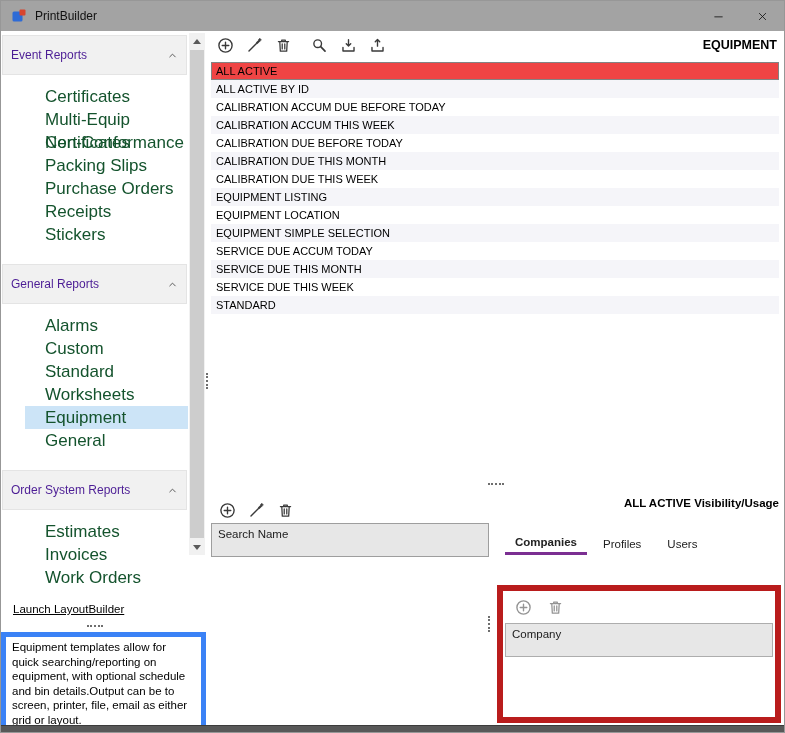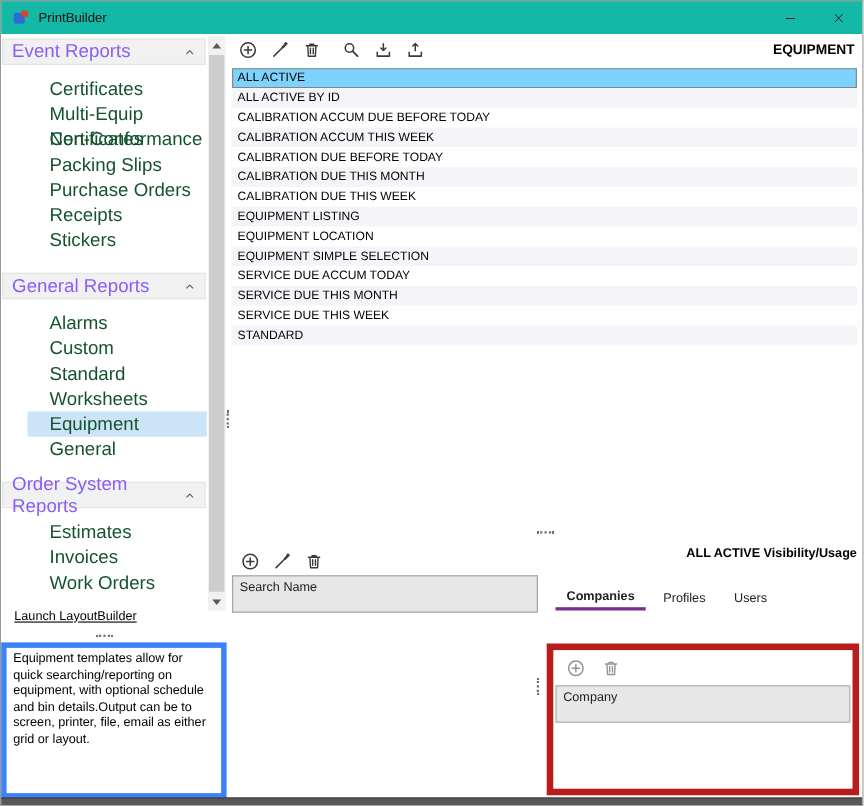--- a/index.html
+++ b/index.html
@@ -4,31 +4,31 @@
 <style>
   * { box-sizing: border-box; margin: 0; padding: 0; }
   html,body { background:#c9c9c9; }
   body { font-family: "Liberation Sans", sans-serif; color:#111; }
   .window {
     position: relative; width: 785px; height: 733px;
     background: #fff; border: 1px solid #979797; overflow: hidden;
   }
 
   
-  .titlebar { position:absolute; top:0; left:0; right:0; height:30px; display:flex; align-items:center; padding-left:10px; background:#14b8a6; }
+  .titlebar { position:absolute; top:0; left:0; right:0; height:30px; display:flex; align-items:center; padding-left:10px; background:#a3a3a3; }
   .app-icon { width:16px; height:16px; display:inline-flex; }
   .win-title { font-size:12px; margin-left:8px; }
   .win-controls { margin-left:auto; display:flex; height:30px; }
   .win-btn { width:44px; height:30px; border:none; background:none; display:flex; align-items:center; justify-content:center; color:#222; cursor:default; }
   .win-btn svg { width:11px; height:11px; }
 
   
   .sidebar { position:absolute; left:0; top:30px; width:206px; bottom:7px; background:#fff; }
   .side-flow { width:187px; padding-top:4px; }
-  .section-header { margin:0 1px; height:24px; display:flex; align-items:center; padding:0 8px; background:#f1f1f1; border:1px solid #e4e4e4; font-size:17px; color:#8b5cf6; }
+  .section-header { margin:0 1px; height:40px; display:flex; align-items:center; padding:0 8px; background:#f1f1f1; border:1px solid #e4e4e4; font-size:12px; color:#4c1d95; }
   .section-header .lbl { flex:1; }
   .section-header svg { width:11px; height:11px; color:#555; }
   .nav-list { margin-top:10px; }
   .mt18 { margin-top:18px !important; }
   .nav-item { height:23px; line-height:23px; padding-left:20px; font-size:17px; color:#14532d; cursor:default;margin-left:24px; }
   .nav-item.selected { background:#cce4f7; }
   .launch-link { display:inline-block; margin:14px 0 0 12px; font-size:11.5px; color:#000; text-decoration:underline; cursor:pointer; }
   .grip-h { width:16px; height:0; border-top:2px dotted #6e6e6e; margin:8px auto 0 auto; }
   .side-desc { margin-top:5px; width:205px; height:142px; border:5px solid #3b82f6; padding:3px 6px; font-size:11.5px; line-height:1.27; color:#000; overflow:hidden; }
 
@@ -44,21 +44,21 @@
   .main { position:absolute; left:208px; top:30px; right:1px; bottom:7px; background:#fff; }
   .toolbar { height:28px; display:flex; align-items:center; gap:9px; padding:0 4px 0 6px; }
   .icon-btn { width:20px; height:20px; border:none; background:none; display:flex; align-items:center; justify-content:center; color:#3a3a3a; cursor:default; padding:0; }
   .icon-btn svg { width:17px; height:17px; }
   .icon-btn.grp { margin-left:7px; }
   .panel-heading { margin-left:auto; font-weight:700; font-size:12.5px; color:#000; padding-right:2px; }
 
   .tpl-list { margin:3px 4px 0 2px; }
   .tpl-row { height:18px; line-height:18px; font-size:11px; padding-left:5px; color:#000; cursor:default; background:#fff; }
   .tpl-row:nth-of-type(even) { background:#f5f5f9; }
-  .tpl-row.selected { background:#7dd3fc; box-shadow: inset 0 0 0 1px #838383; }
+  .tpl-row.selected { background:#ef4444; box-shadow: inset 0 0 0 1px #838383; }
 
   .grip-center { position:absolute; top:452px; left:50%; margin-left:-8px; width:16px; height:0; border-top:2px dotted #6e6e6e; }
 
   
   .bottom-left { position:absolute; left:2px; top:466px; width:278px; bottom:0; }
   .bl-toolbar { height:26px; display:flex; align-items:center; gap:9px; padding-left:6px; }
   .col-header { height:34px; background:#e7e7e7; border:1px solid #9e9e9e; line-height:20px; padding-left:6px; font-size:11.5px; color:#1c1c1c; }
 
   
   .bottom-right { position:absolute; left:288px; right:2px; top:466px; bottom:0; }

